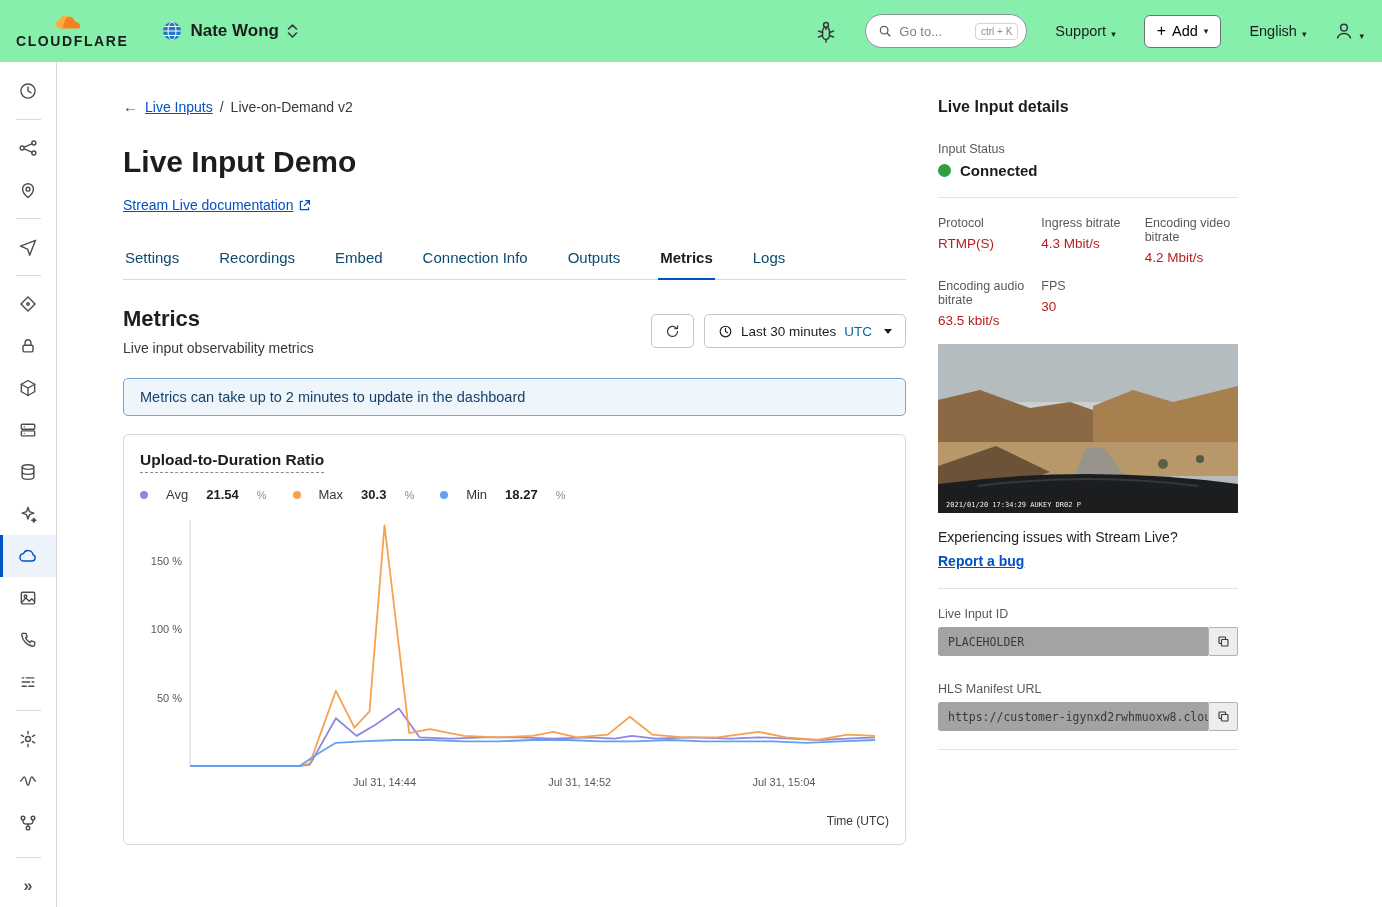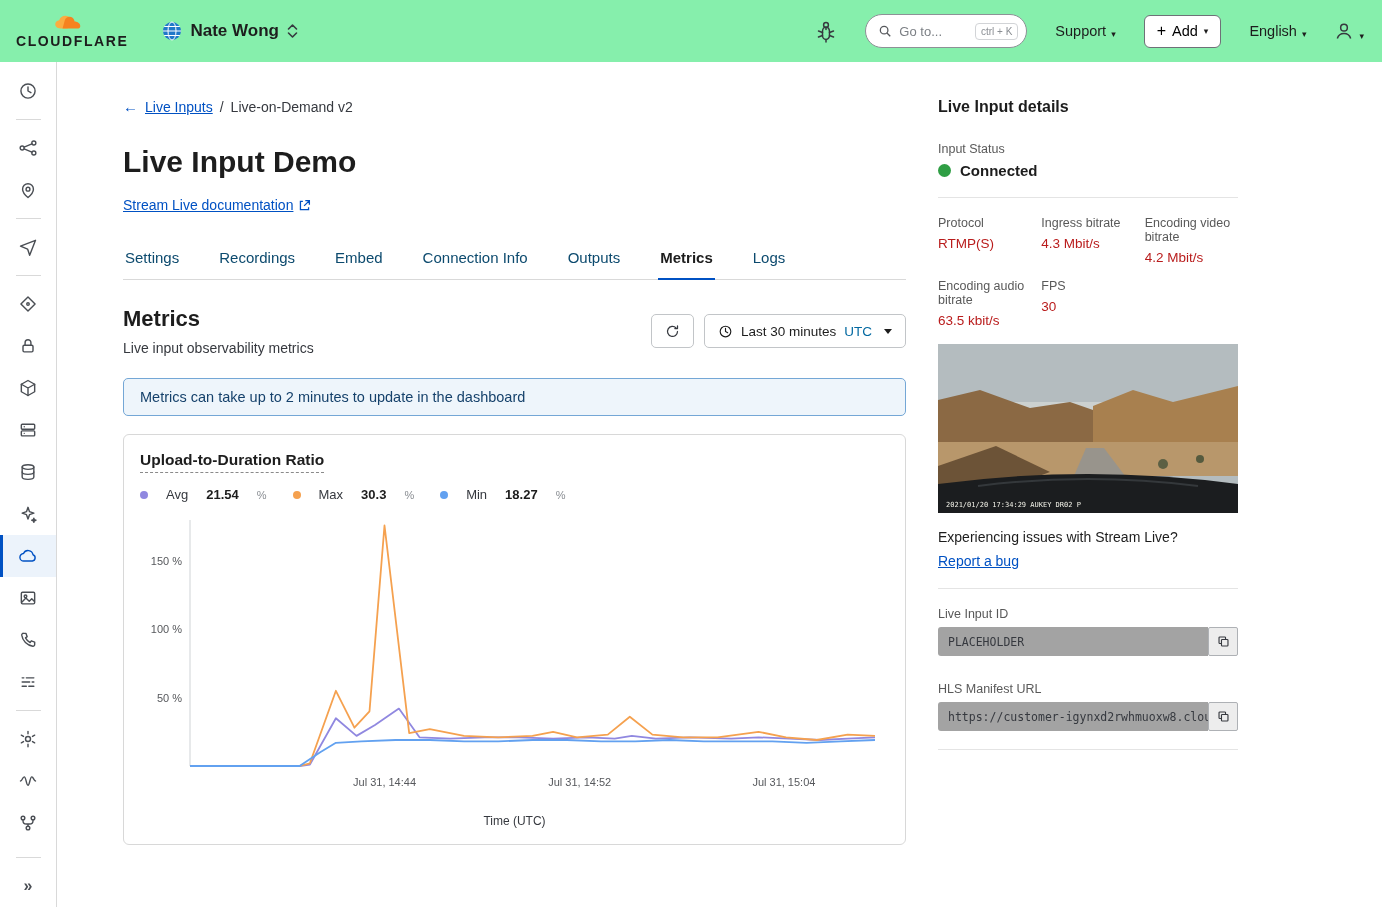--- a/index.html
+++ b/index.html
@@ -75,37 +75,37 @@
     padding:10px 16px; font-size:14.5px; color:#15416b; }
 
   .card { margin-top:18px; border:1px solid #d8d8d8; border-radius:6px; padding:16px 16px 12px; }
   .card-title { display:inline-block; font-size:15.5px; font-weight:700;
     border-bottom:1px dashed #8a8a8a; padding-bottom:3px; cursor:help; }
   .legend { display:flex; gap:26px; margin-top:14px; align-items:center; }
   .legend-item { display:flex; align-items:center; gap:18px; font-size:13px; color:#36393f; }
   .legend-dot { width:8px; height:8px; border-radius:50%; display:inline-block; }
   .legend-val { font-weight:700; color:#1d1d1d; }
   .legend-unit { font-size:11px; color:#8a8e93; }
-  .xlabel { text-align:center; font-size:12px; color:#36393f; margin-top:2px; padding-bottom:4px; }
+  .xlabel { text-align:right; font-size:12px; color:#36393f; margin-top:2px; padding-bottom:4px; }
   #chart-svg { display:block; margin-top:10px; }
 
   
   .d-heading { margin-top:36px; font-size:16px; font-weight:700; }
   .d-label { font-size:12.5px; color:#595959; margin-bottom:6px; }
   .status-block { margin-top:26px; }
   .status-line { display:flex; align-items:center; gap:9px; margin-top:4px; }
   .status-dot { width:13px; height:13px; border-radius:50%; }
   .status-text { font-size:15px; font-weight:700; }
   .d-hr { border:none; border-top:1px solid #e4e4e4; margin:18px 0; }
   .fields { display:grid; grid-template-columns:1fr 1fr 1fr; gap:14px 10px; }
   .f-value { font-size:13.5px; color:#b91c1c; }
   .video { margin-top:16px; width:300px; height:169px; display:block; cursor:pointer; }
   .issues { margin-top:16px; font-size:14px; color:#1d1d1d; }
   .report { display:inline-block; margin-top:8px; color:#0051c3; font-size:14px;
-    text-decoration:underline; cursor:pointer; }
+    text-decoration:underline; cursor:pointer;font-weight:bold; }
   .copyfield { display:flex; align-items:stretch; height:29px; }
   .copy-text { flex:1; min-width:0; background:#a3a3a3; border-radius:3px 0 0 3px; display:flex;
     align-items:center; padding:0 10px; font-family:"DejaVu Sans Mono", monospace; font-size:11.5px;
     color:#36393f; white-space:nowrap; overflow:hidden;text-align:right; }
   .copy-btn { width:30px; background:#ededed; border:1px solid #aeb1b5; border-radius:2px;
     display:flex; align-items:center; justify-content:center; cursor:pointer; color:#36393f; flex-shrink:0; }
   .hls-label { margin-top:26px; }
 </style>
 </head>
 <body>

